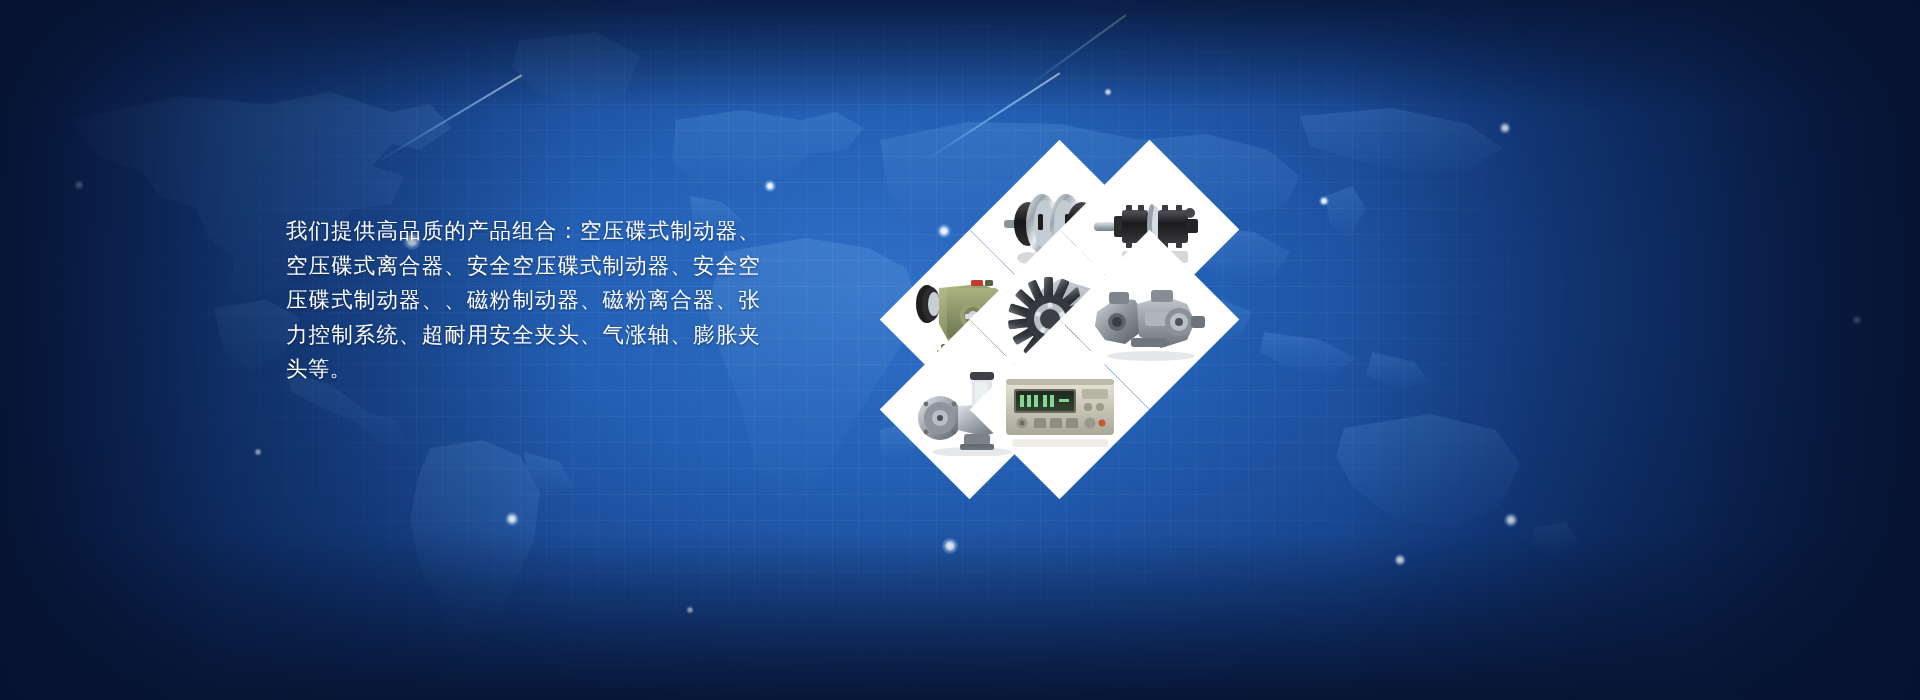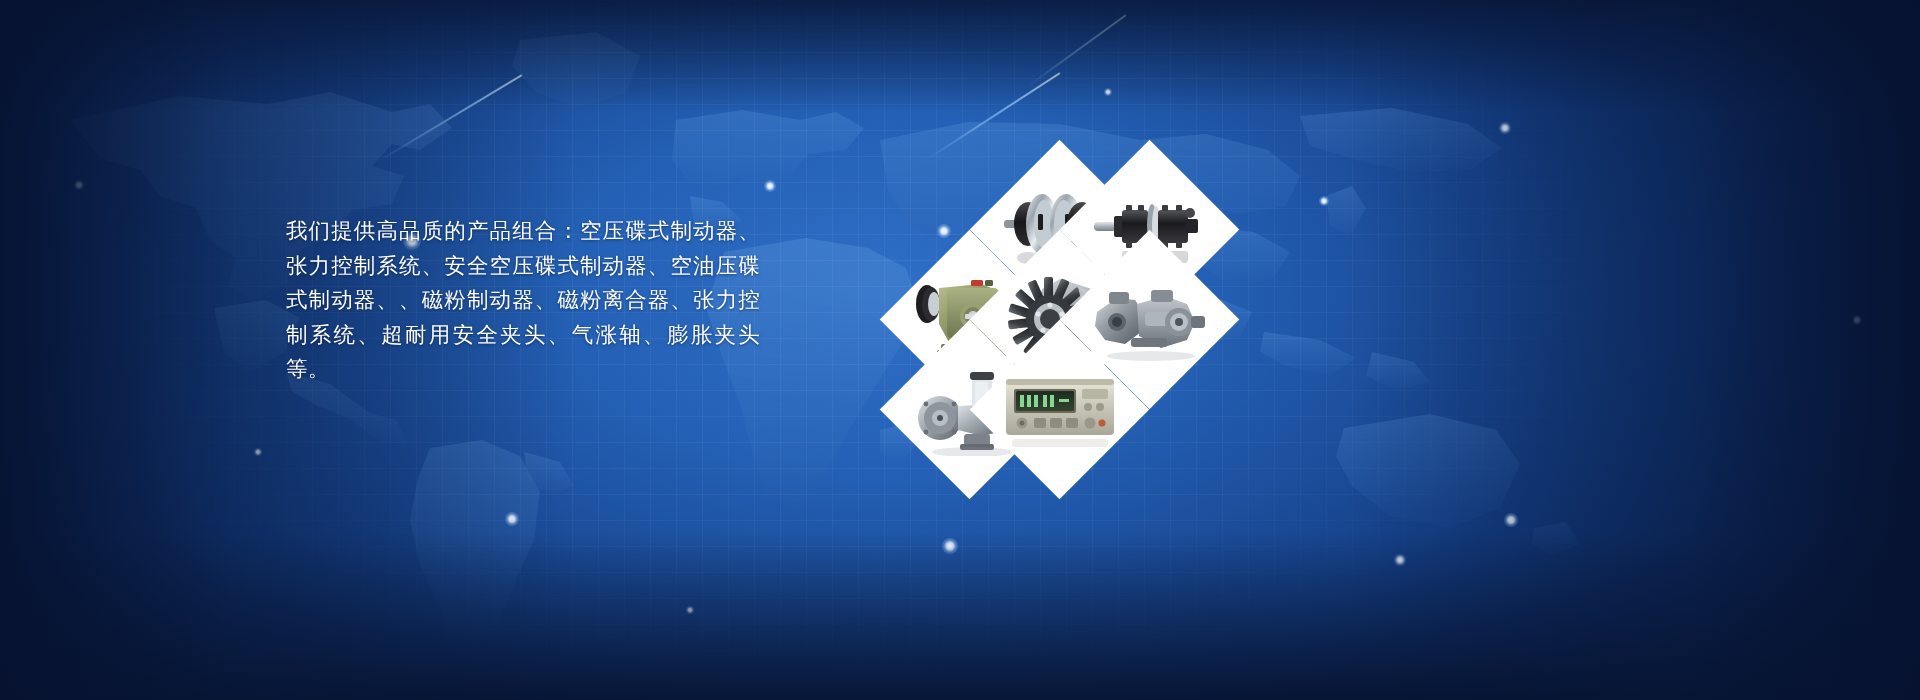--- a/index.html
+++ b/index.html
@@ -186,21 +186,21 @@
       <div class="sparkle" style="left: 1504px; top: 513px; width: 14px; height: 14px;"></div>
       <div class="sparkle" style="left: 1852px; top: 315px; width: 10px; height: 10px;"></div>
       <div class="sparkle" style="left: 254px; top: 448px; width: 8px; height: 8px;"></div>
       <div class="sparkle" style="left: 1104px; top: 88px; width: 8px; height: 8px;"></div>
       <div class="sparkle" style="left: 686px; top: 606px; width: 8px; height: 8px;"></div>
     </div>
 
   <div class="bg-vignette"></div>
 
   <div class="copy">
-    <p>我们提供高品质的产品组合：空压碟式制动器、张力控制系统、安全空压碟式制动器、空油压碟式制动器、、磁粉制动器、磁粉离合器、张力控制系统、超耐用安全夹头、气涨轴、膨胀夹头等。</p>
+    <p>我们提供高品质的产品组合：空压碟式制动器、空压碟式离合器、安全空压碟式制动器、安全空压碟式制动器、、磁粉制动器、磁粉离合器、张力控制系统、超耐用安全夹头、气涨轴、膨胀夹头等。</p>
   </div>
 
   <div class="collage" id="collage">
       <div class="dia" style="left: 116.105px; top: 26.3026px;">
         <div class="inner">
     <svg width="116" height="92" viewBox="0 0 116 92">
       <defs>
         <linearGradient id="chr1" x1="0" y1="0" x2="1" y2="1">
           <stop offset="0%" stop-color="#f4f6f8"></stop>
                 <stop offset="28%" stop-color="#9aa4ad"></stop>

